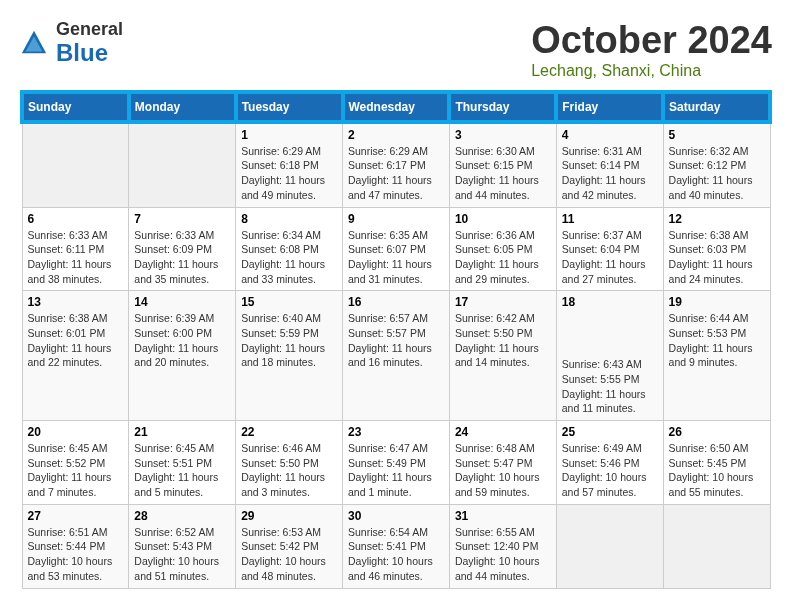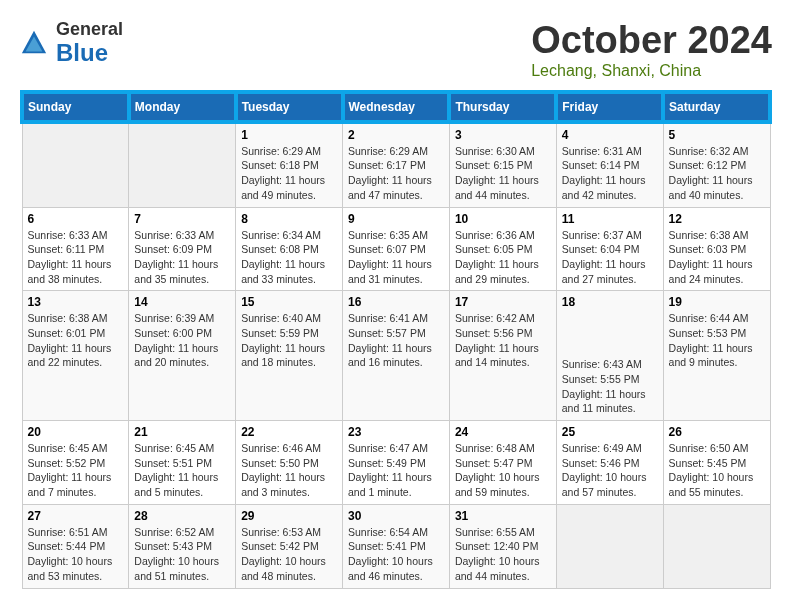--- a/index.html
+++ b/index.html
@@ -221,28 +221,28 @@
 Daylight: 11 hours and 20 minutes.</div>
         </td>
         <td>
           <span class="day-number">15</span>
           <div class="day-info" style="white-space: pre-line;">Sunrise: 6:40 AM
 Sunset: 5:59 PM
 Daylight: 11 hours and 18 minutes.</div>
         </td>
         <td>
           <span class="day-number">16</span>
-          <div class="day-info" style="white-space: pre-line;">Sunrise: 6:41 AM
+          <div class="day-info" style="white-space: pre-line;">Sunrise: 6:57 AM
 Sunset: 5:57 PM
 Daylight: 11 hours and 16 minutes.</div>
         </td>
         <td>
           <span class="day-number">17</span>
           <div class="day-info" style="white-space: pre-line;">Sunrise: 6:42 AM
-Sunset: 5:56 PM
+Sunset: 5:50 PM
 Daylight: 11 hours and 14 minutes.</div>
         </td>
         <td>
           <span class="day-number">18</span>
           <div class="day-info" style="white-space: pre-line; margin-top: 48px;">Sunrise: 6:43 AM
 Sunset: 5:55 PM
 Daylight: 11 hours and 11 minutes.</div>
         </td>
         <td>
           <span class="day-number">19</span>

